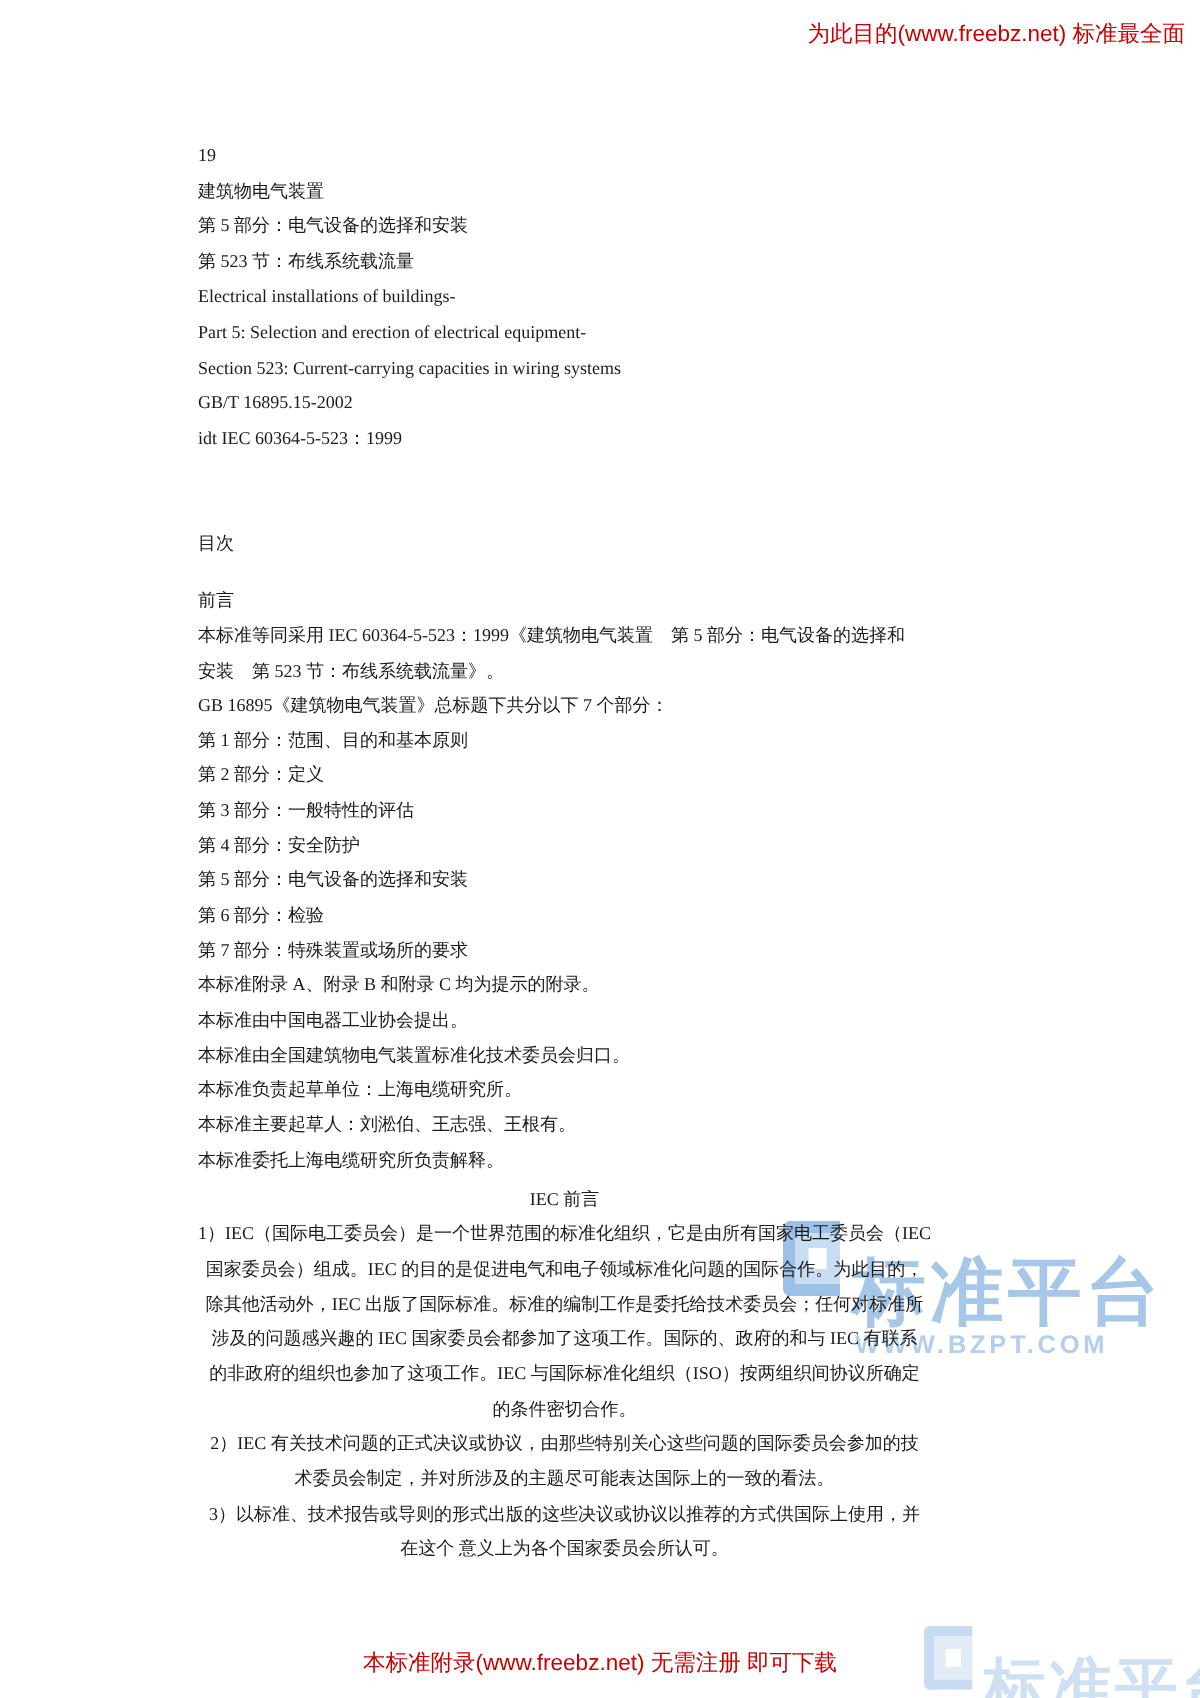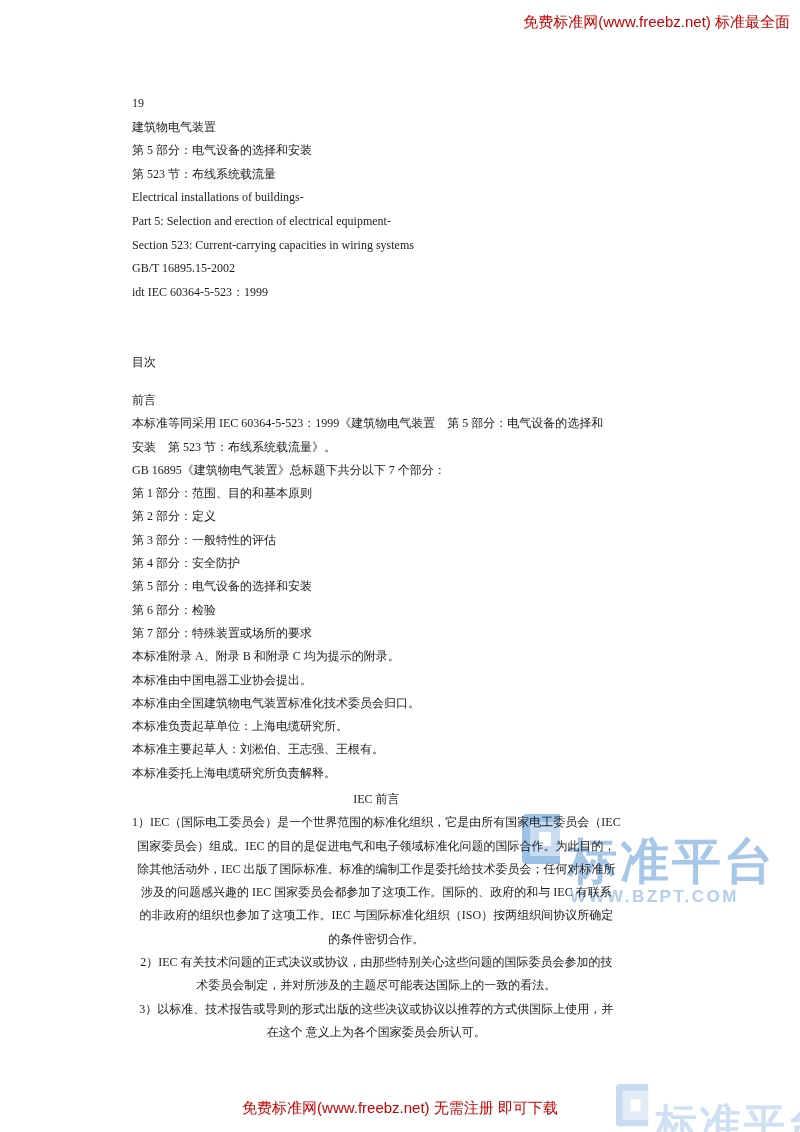--- a/index.html
+++ b/index.html
@@ -71,35 +71,35 @@
     margin-top:-8px;
     padding-left:48px;
     color:#b3cfec;
   }
 </style>
 </head>
 <body>
 
 <div class="page">
 
-  <div class="banner top">免费标准网(www.freebz.net) 标准最全面</div>
+  <div class="banner top">为此目的(www.freebz.net) 标准最全面</div>
 
   <div class="wm wm-mid">
     <span class="wm-logo"></span><span class="wm-text">标准平台</span>
     <span class="wm-url">WWW.BZPT.COM</span>
   </div>
 
   <div class="wm wm-bottom">
     <span class="wm-logo"></span><span class="wm-text">标准平台</span>
     
   </div>
 
   <div class="block titles"><div class="line">19</div><div class="line">建筑物电气装置</div><div class="line">第 5 部分：电气设备的选择和安装</div><div class="line">第 523 节：布线系统载流量</div><div class="line">Electrical installations of buildings-</div><div class="line">Part 5: Selection and erection of electrical equipment-</div><div class="line">Section 523: Current-carrying capacities in wiring systems</div><div class="line">GB/T 16895.15-2002</div><div class="line">idt IEC 60364-5-523：1999</div></div>
 
   <div class="block toc">目次</div>
 
   <div class="block foreword"><div class="line">前言</div><div class="line">本标准等同采用 IEC 60364-5-523：1999《建筑物电气装置　第 5 部分：电气设备的选择和</div><div class="line">安装　第 523 节：布线系统载流量》。</div><div class="line">GB 16895《建筑物电气装置》总标题下共分以下 7 个部分：</div><div class="line">第 1 部分：范围、目的和基本原则</div><div class="line">第 2 部分：定义</div><div class="line">第 3 部分：一般特性的评估</div><div class="line">第 4 部分：安全防护</div><div class="line">第 5 部分：电气设备的选择和安装</div><div class="line">第 6 部分：检验</div><div class="line">第 7 部分：特殊装置或场所的要求</div><div class="line">本标准附录 A、附录 B 和附录 C 均为提示的附录。</div><div class="line">本标准由中国电器工业协会提出。</div><div class="line">本标准由全国建筑物电气装置标准化技术委员会归口。</div><div class="line">本标准负责起草单位：上海电缆研究所。</div><div class="line">本标准主要起草人：刘淞伯、王志强、王根有。</div><div class="line">本标准委托上海电缆研究所负责解释。</div></div>
 
   <div class="block iec"><div class="line">IEC 前言</div><div class="line">1）IEC（国际电工委员会）是一个世界范围的标准化组织，它是由所有国家电工委员会（IEC</div><div class="line">国家委员会）组成。IEC 的目的是促进电气和电子领域标准化问题的国际合作。为此目的，</div><div class="line">除其他活动外，IEC 出版了国际标准。标准的编制工作是委托给技术委员会；任何对标准所</div><div class="line">涉及的问题感兴趣的 IEC 国家委员会都参加了这项工作。国际的、政府的和与 IEC 有联系</div><div class="line">的非政府的组织也参加了这项工作。IEC 与国际标准化组织（ISO）按两组织间协议所确定</div><div class="line">的条件密切合作。</div><div class="line">2）IEC 有关技术问题的正式决议或协议，由那些特别关心这些问题的国际委员会参加的技</div><div class="line">术委员会制定，并对所涉及的主题尽可能表达国际上的一致的看法。</div><div class="line">3）以标准、技术报告或导则的形式出版的这些决议或协议以推荐的方式供国际上使用，并</div><div class="line">在这个 意义上为各个国家委员会所认可。</div></div>
 
-  <div class="banner bottom">免费标准网(www.freebz.net) 无需注册 即可下载</div>
+  <div class="banner bottom">本标准附录(www.freebz.net) 无需注册 即可下载</div>
 
 </div>
 
 </body></html>

